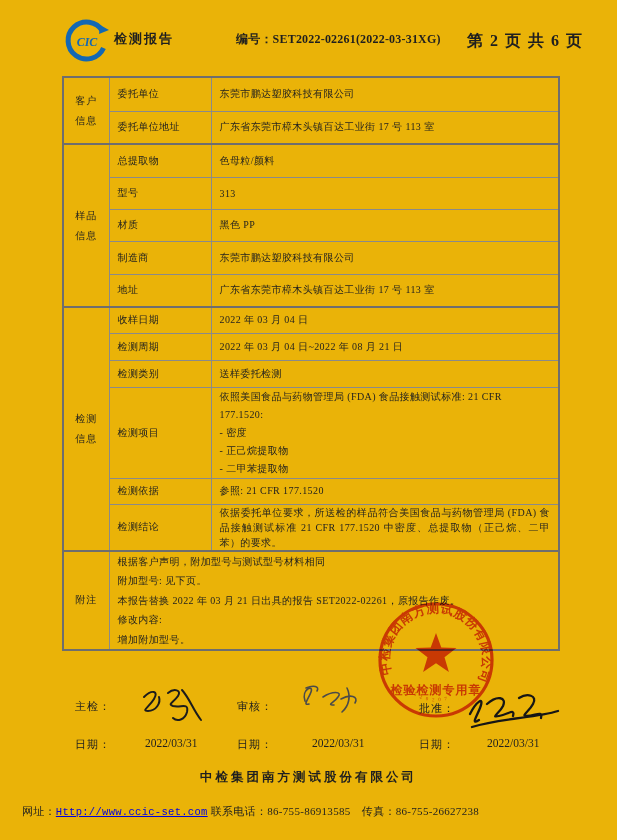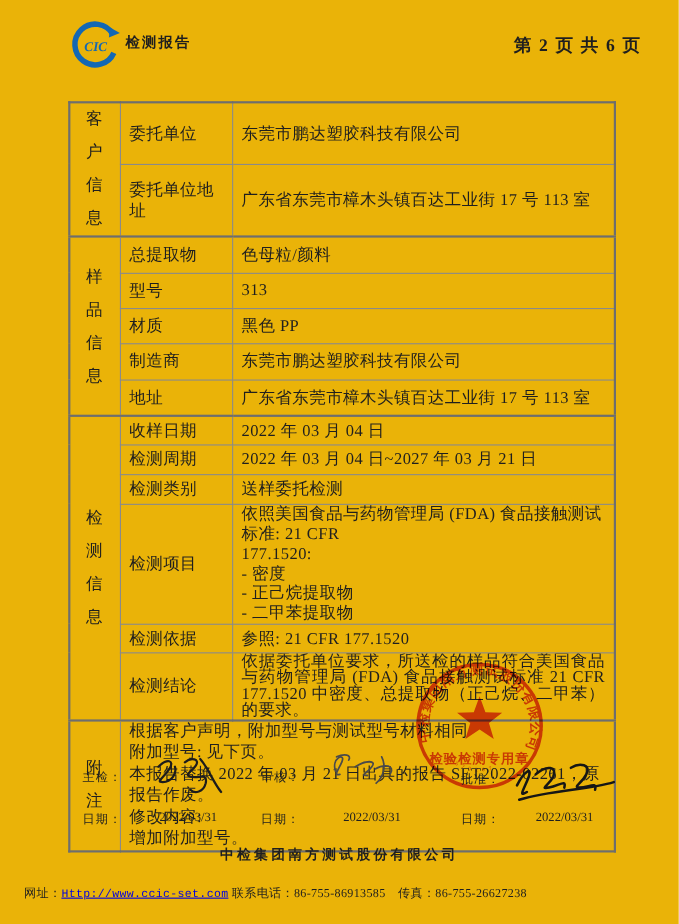--- a/index.html
+++ b/index.html
@@ -6,22 +6,22 @@
   .page{position:relative;width:617px;height:840px;background:#eab308;overflow:hidden;
         font-family:"Liberation Serif","DejaVu Serif",serif;color:#1f1f1f;padding-left:20px;}
 
   
   .hdr-logo{position:absolute;left:64px;top:18px;width:46px;height:46px;}
   .hdr-title{position:absolute;left:114px;top:30px;font-size:13px;font-weight:bold;letter-spacing:2px;}
   .hdr-no{position:absolute;left:236px;top:31px;font-size:12px;font-weight:bold;letter-spacing:.2px;}
   .hdr-page{position:absolute;left:467px;top:31px;font-size:16px;font-weight:bold;letter-spacing:1.5px;white-space:nowrap;}
 
   
-  table.report{position:absolute;left:62px;top:92px;width:496px;border-collapse:collapse;
-        table-layout:fixed;font-size:15px;letter-spacing:.4px;color:#1f1f1f;
+  table.report{position:absolute;left:62px;top:76px;width:496px;border-collapse:collapse;
+        table-layout:fixed;font-size:10px;letter-spacing:.4px;color:#1f1f1f;
         border:2px solid #6e6e6e;}
   table.report td{border:1px solid #8a8a8a;padding:0 8px;vertical-align:middle;overflow:hidden;}
   table.report tr.sec-start td{border-top:2px solid #6e6e6e;}
   td.sec-label{text-align:center;padding:0 2px;line-height:2.0;letter-spacing:1px;}
   td.field{padding-left:10px;}
   td.value{padding-left:11px;}
   td.multiline{white-space:pre-line;line-height:18px;padding-top:4px;padding-bottom:4px;vertical-align:middle;}
   td.note-cell{white-space:pre-line;line-height:19.5px;vertical-align:middle;padding-top:2px;}
   td.conclusion{line-height:15px;text-align:justify;padding-top:3px;padding-bottom:3px;}
 
@@ -46,20 +46,21 @@
 <body>
 
 <div class="page">
 
   <svg class="hdr-logo" viewBox="0 0 46 46">
     <path d="M38.5,13 A18.5,18.5 0 1 0 39.5,30" fill="none" stroke="#1368b4" stroke-width="5"></path>
     <polygon points="36,7 45,12 35,16" fill="#1368b4"></polygon>
     <text x="23" y="28" text-anchor="middle" font-size="12" font-style="italic" font-weight="bold" fill="#1368b4" font-family="Liberation Serif, DejaVu Serif, serif">CIC</text>
   </svg>
   <div class="hdr-title">检测报告</div>
+  <div class="hdr-no"><span>编号：</span><span>SET2022-02261(2022-03-31XG)</span></div>
   <div class="hdr-page">第 2 页 共 6 页</div>
 
   <table class="report">
     <colgroup>
         <col style="width:46px">
         <col style="width:102px">
         <col style="width:348px">
       </colgroup>
     <tbody>
 
@@ -104,21 +105,21 @@
       <tr class="sec-start" style="height:26px">
         <td class="sec-label" rowspan="6">
           <div>检测</div>
           <div>信息</div>
         </td>
         <td class="field">收样日期</td>
         <td class="value">2022 年 03 月 04 日</td>
       </tr>
       <tr style="height:27px">
         <td class="field">检测周期</td>
-        <td class="value">2022 年 03 月 04 日~2027 年 03 月 21 日</td>
+        <td class="value">2022 年 03 月 04 日~2022 年 08 月 21 日</td>
       </tr>
       <tr style="height:27px">
         <td class="field">检测类别</td>
         <td class="value">送样委托检测</td>
       </tr>
       <tr style="height:90px">
         <td class="field">检测项目</td>
         <td class="value multiline">依照美国食品与药物管理局 (FDA) 食品接触测试标准: 21 CFR
 177.1520:
 - 密度

